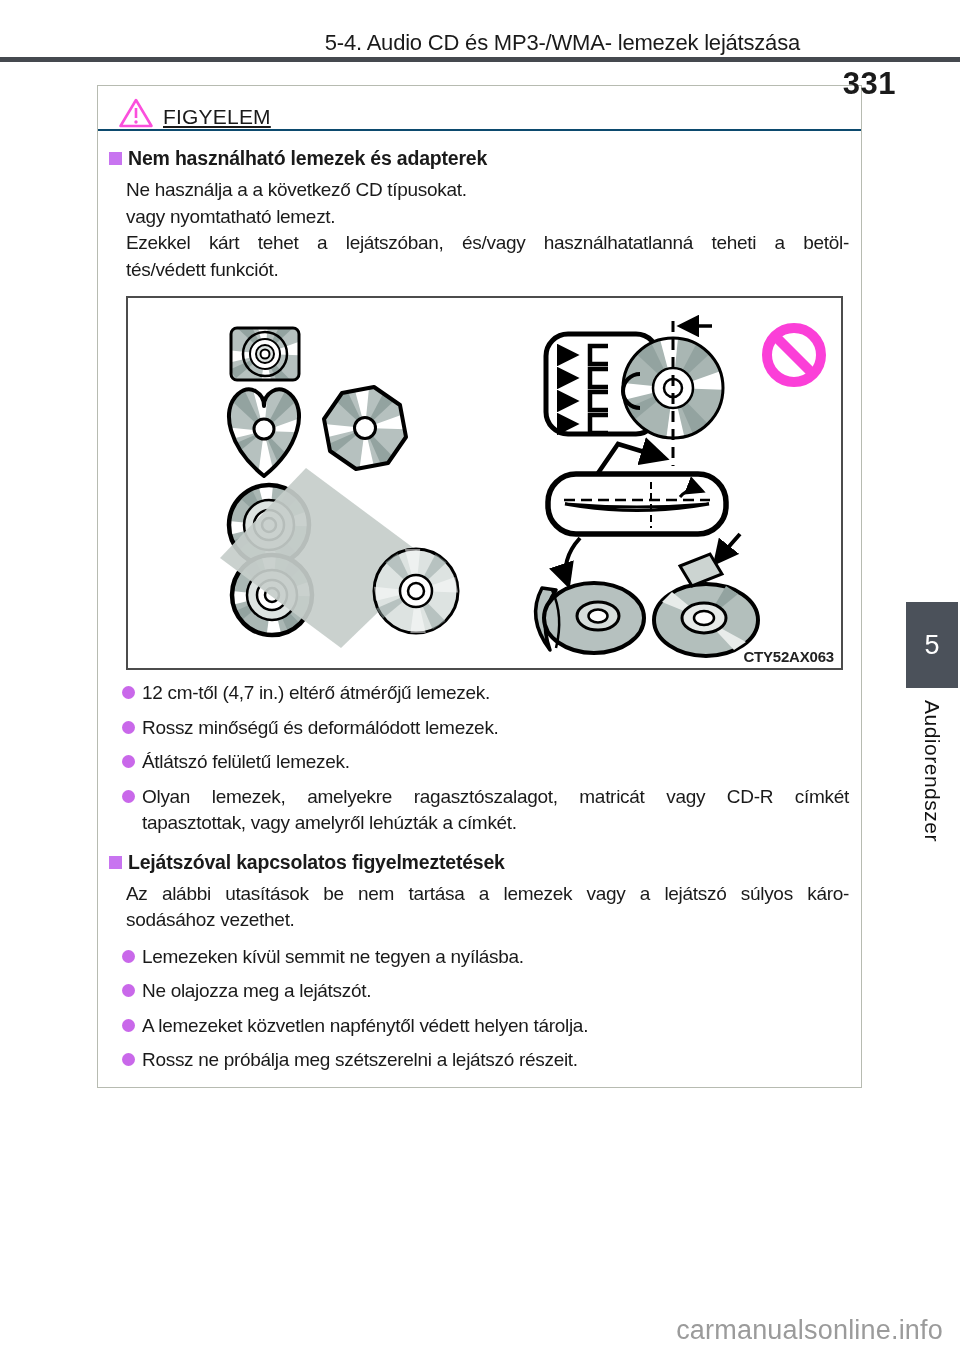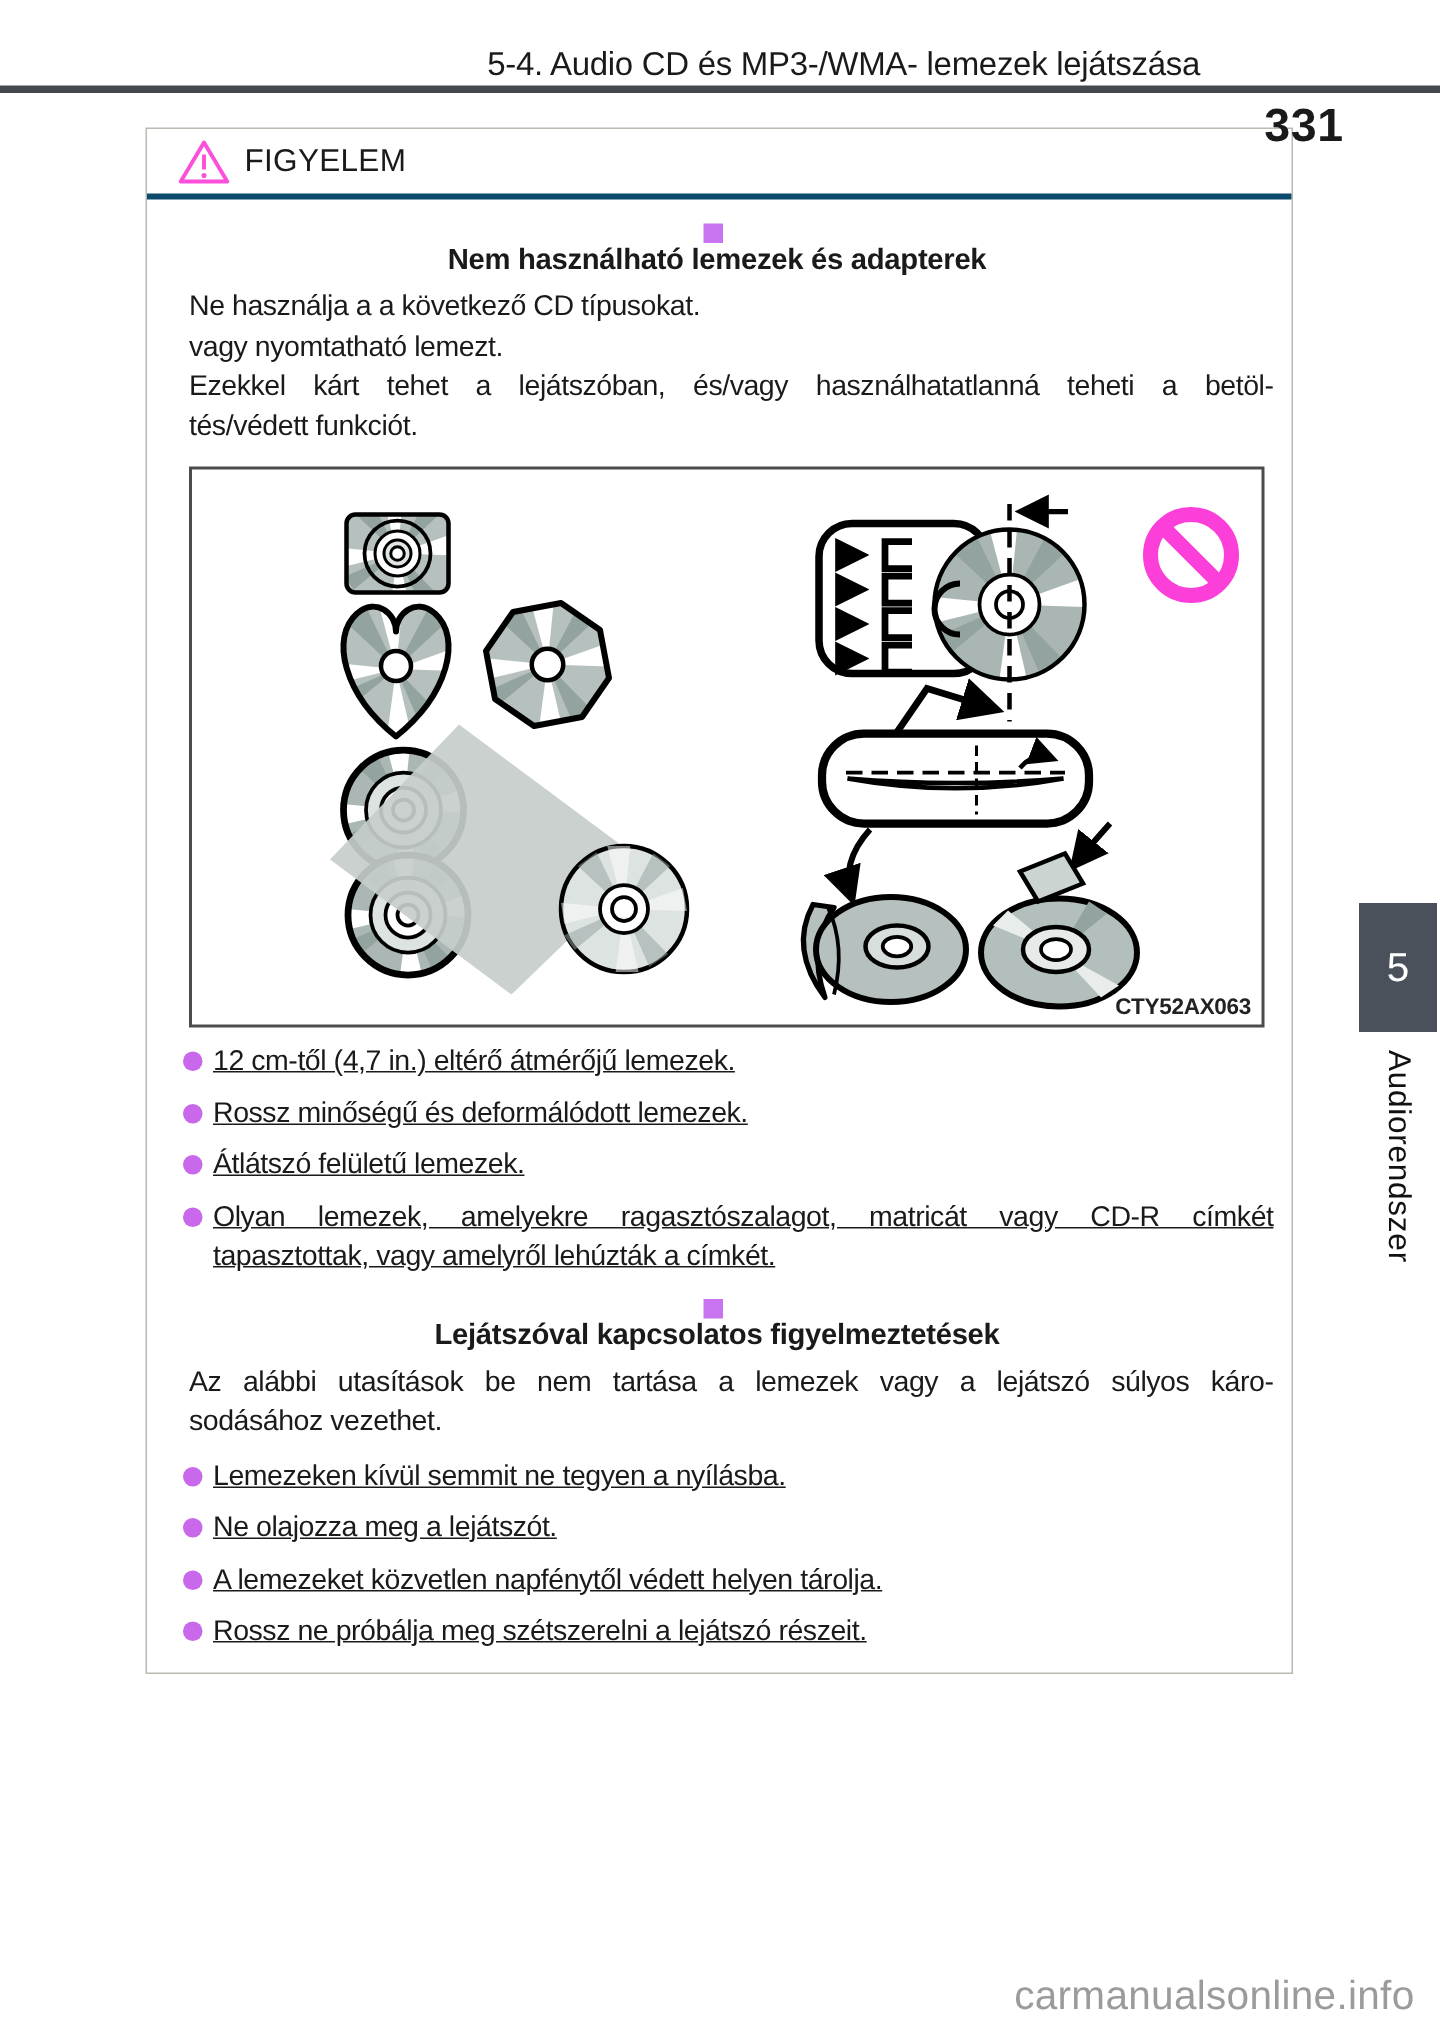--- a/index.html
+++ b/index.html
@@ -8,35 +8,35 @@
     font-family:"Liberation Sans","DejaVu Sans",sans-serif;color:#1a1a1a;
     overflow:hidden;
   }
   
   .pheader{position:relative;height:62px;}
   .htitle{position:absolute;top:30px;right:160px;font-size:22px;letter-spacing:-0.2px;white-space:nowrap;}
   .hpage{position:absolute;top:22px;right:64px;font-size:31px;font-weight:bold;letter-spacing:0.5px;margin-top:44px;}
   .hrule{position:absolute;top:57px;left:0;width:960px;height:5px;background:#45494f;}
   
   .wbox{margin:23px 0 0 97px;width:765px;border:1px solid #b7bbb1;box-sizing:border-box;background:#fff;}
-  .whead{height:43px;border-bottom:4px solid #0c4a6e;display:flex;align-items:center;padding-left:20px;}
+  .whead{height:43px;border-bottom:2px solid #0c4a6e;display:flex;align-items:flex-end;padding-left:20px;text-decoration:underline;}
   .wtitle{font-size:21px;margin-left:9px;letter-spacing:0.2px;}
   .wbody{padding:14px 14px 14px 28px;}
-  .shead{font-weight:bold;font-size:19.5px;letter-spacing:-0.2px;margin:2px 0 7px -17px;display:flex;align-items:center;flex-direction:column;}
+  .shead{font-weight:bold;font-size:19.5px;letter-spacing:-0.2px;margin:2px 0 7px -17px;display:flex;align-items:center;}
   .sq{width:13px;height:13px;background:#c874f0;margin-right:6px;flex:none;}
   .shead.second{margin-top:15px;}
   .para{width:723px;}
   .pline{font-size:19px;line-height:26.5px;letter-spacing:-0.3px;text-align:left;}
   .stretch{text-align:justify;text-align-last:justify;}
   
   .fig{margin:13px 0 4px 0;width:713px;height:370px;border:2px solid #4c4c4c;position:relative;box-sizing:content-box;background:#fff;}
   .figcap{position:absolute;right:7px;bottom:3px;font-size:15px;color:#222;letter-spacing:-0.2px;font-weight:bold;}
   
   .blist{margin-top:10px;width:723px;}
-  .bullet{position:relative;padding-left:16px;margin-top:8.5px;text-decoration:underline;}
+  .bullet{position:relative;padding-left:16px;margin-top:8.5px;}
   .dot{position:absolute;left:-4px;top:6px;width:13px;height:13px;border-radius:50%;background:#c968ea;}
   .btxt .pline{line-height:26px;}
   
   .tab5{position:absolute;top:602px;right:2px;width:52px;height:86px;background:#4b515a;color:#fff;
         display:flex;align-items:center;justify-content:center;font-size:27px;}
   .vlabel{position:absolute;top:700px;right:16px;writing-mode:vertical-rl;font-size:21px;letter-spacing:0.5px;color:#111;}
   
   .watermark{position:absolute;top:1315px;right:17px;font-size:27px;color:#9b9b9b;letter-spacing:0.2px;text-decoration:none;}
   
   .wtri{flex:none;display:block;}

